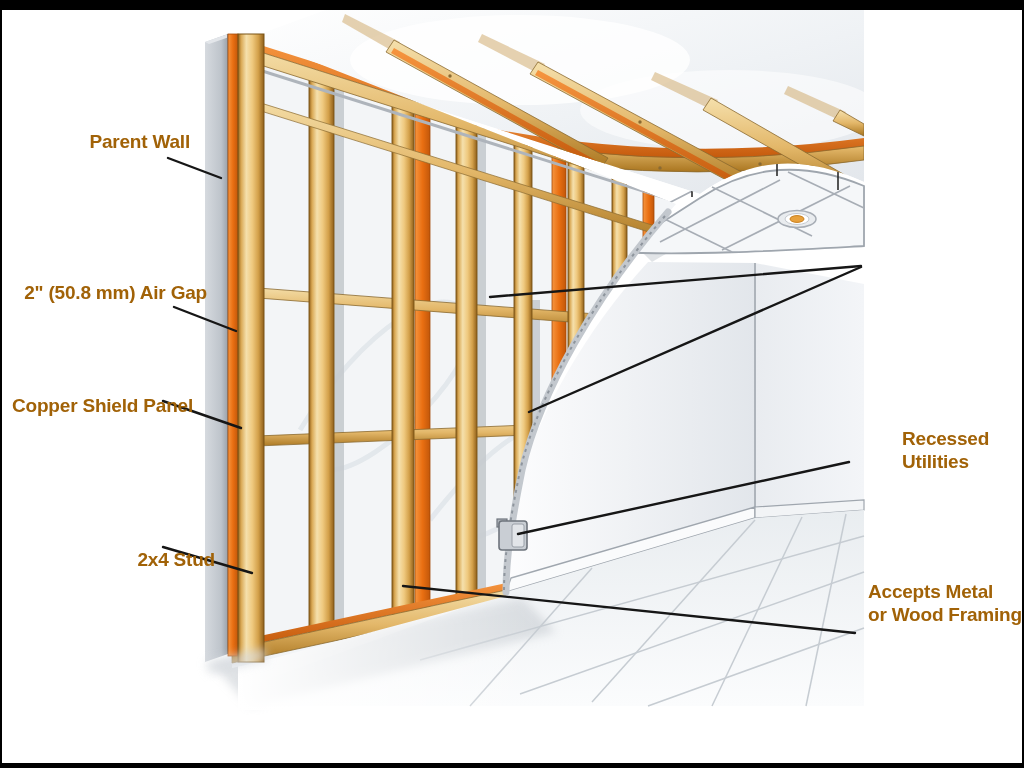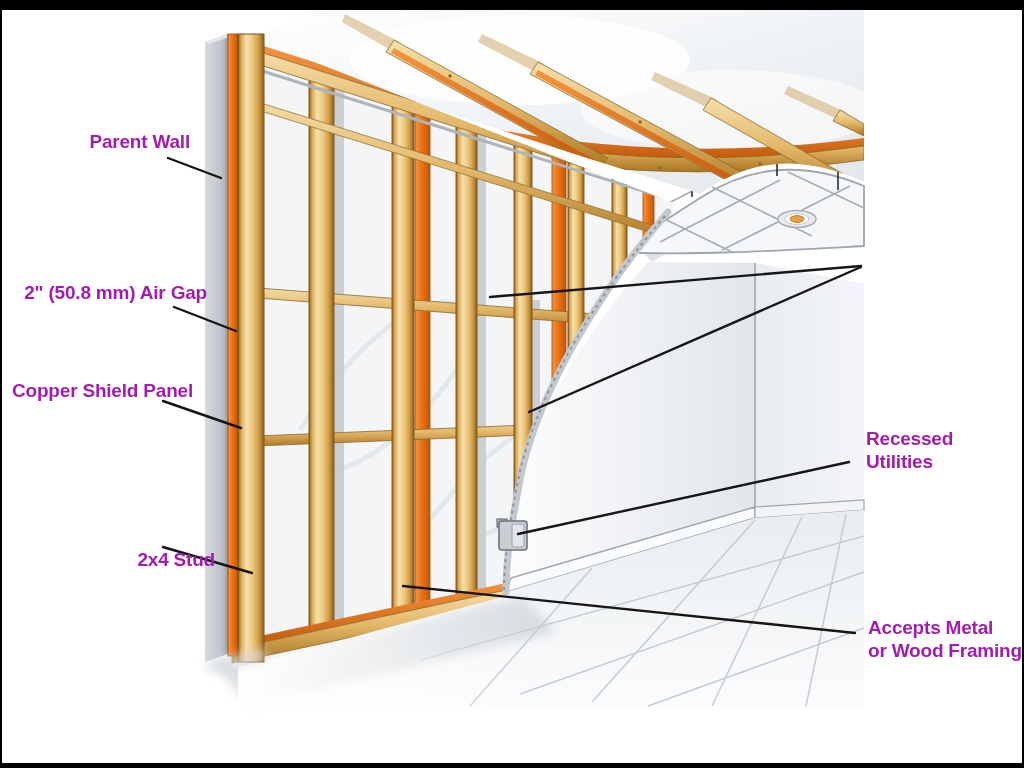--- a/index.html
+++ b/index.html
@@ -1,19 +1,19 @@
 <!DOCTYPE html>
 <html><head>
 <meta charset="utf-8">
 <style>
   html,body{margin:0;padding:0;background:#fff;}
   #stage{position:relative;width:1024px;height:768px;background:#ffffff;overflow:hidden;
          font-family:"Liberation Sans",sans-serif;}
   #art{position:absolute;left:0;top:0;}
-  .lbl{position:absolute;font:700 19px/23px "Liberation Sans",sans-serif;color:#a21caf;
+  .lbl{position:absolute;font:700 19px/23px "Liberation Sans",sans-serif;color:#a16207;
        letter-spacing:-0.2px;white-space:pre-line;}
   .lbl.r{text-align:right;}
 </style>
 </head>
 <body>
 
 <div id="stage">
 
 <svg id="art" width="1024" height="768" viewBox="0 0 1024 768">
   <defs>
@@ -244,20 +244,20 @@
   <g fill="#000000">
     <rect x="0" y="0" width="1024" height="10"></rect>
     <rect x="0" y="763" width="1024" height="5"></rect>
     <rect x="0" y="0" width="2" height="768"></rect>
     <rect x="1022" y="0" width="2" height="768"></rect>
   </g>
 </svg>
 
   <div class="lbl r" style="right:834px;top:130px">Parent Wall</div>
   <div class="lbl r" style="right:817px;top:281px">2" (50.8 mm) Air Gap</div>
-  <div class="lbl r" style="right:831px;top:379px">Copper Shield Panel</div>
+  <div class="lbl r" style="right:831px;top:394px">Copper Shield Panel</div>
   <div class="lbl r" style="right:809px;top:548px">2x4 Stud</div>
-  <div class="lbl" style="left:866px;top:427px">Recessed
+  <div class="lbl" style="left:902px;top:427px">Recessed
 Utilities</div>
-  <div class="lbl" style="left:868px;top:616px">Accepts Metal
+  <div class="lbl" style="left:868px;top:580px">Accepts Metal
 or Wood Framing</div>
 
 </div>
 
 </body></html>

